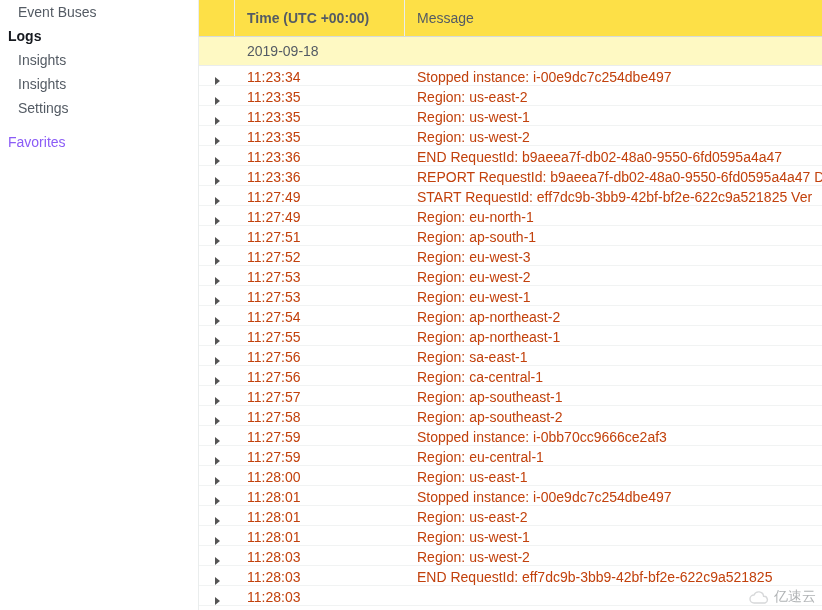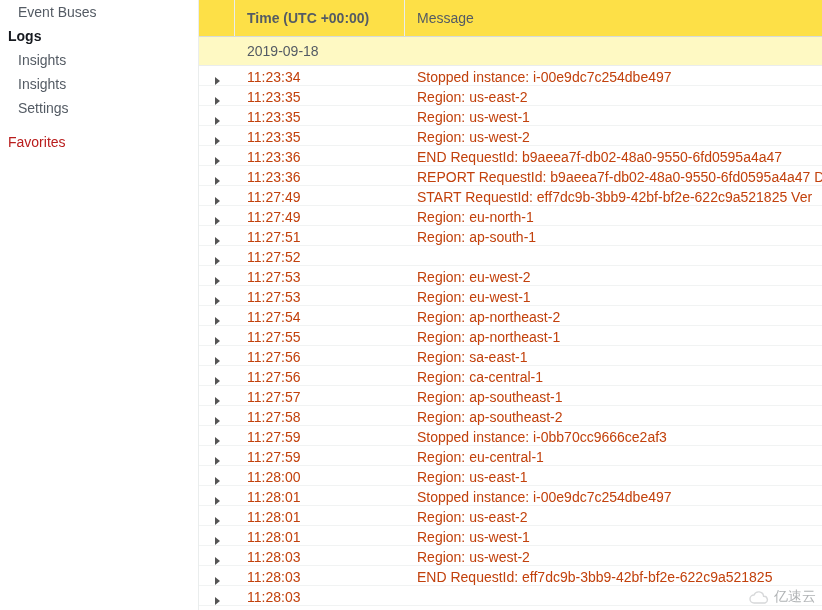--- a/index.html
+++ b/index.html
@@ -28,21 +28,21 @@
     font-weight: 700;
     color: #16191f;
     padding-left: 0;
   }
   .nav-sub {
     padding: 4px 0 4px 10px;
     color: #545b64;
     cursor: pointer;
   }
   .nav-group {
-    color: #b91c1c;
+    color: #8b5cf6;
     padding-top: 14px;
     padding-bottom: 4px;
   }
   .main {
     flex: 1 1 auto;
     border-left: 1px solid #eaeded;
     display: flex;
     flex-direction: column;
     position: relative;
     overflow: hidden;
@@ -209,20 +209,21 @@
             <div class="caret"></div>
           </div>
           <div class="cell-time-r">11:27:51</div>
           <div class="cell-msg-r">Region: ap-south-1</div>
         </div>
         <div class="log-row">
           <div class="cell-toggle-r">
             <div class="caret"></div>
           </div>
           <div class="cell-time-r">11:27:52</div>
+          <div class="cell-msg-r">Region: eu-west-3</div>
         </div>
         <div class="log-row">
           <div class="cell-toggle-r">
             <div class="caret"></div>
           </div>
           <div class="cell-time-r">11:27:53</div>
           <div class="cell-msg-r">Region: eu-west-2</div>
         </div>
         <div class="log-row">
           <div class="cell-toggle-r">

